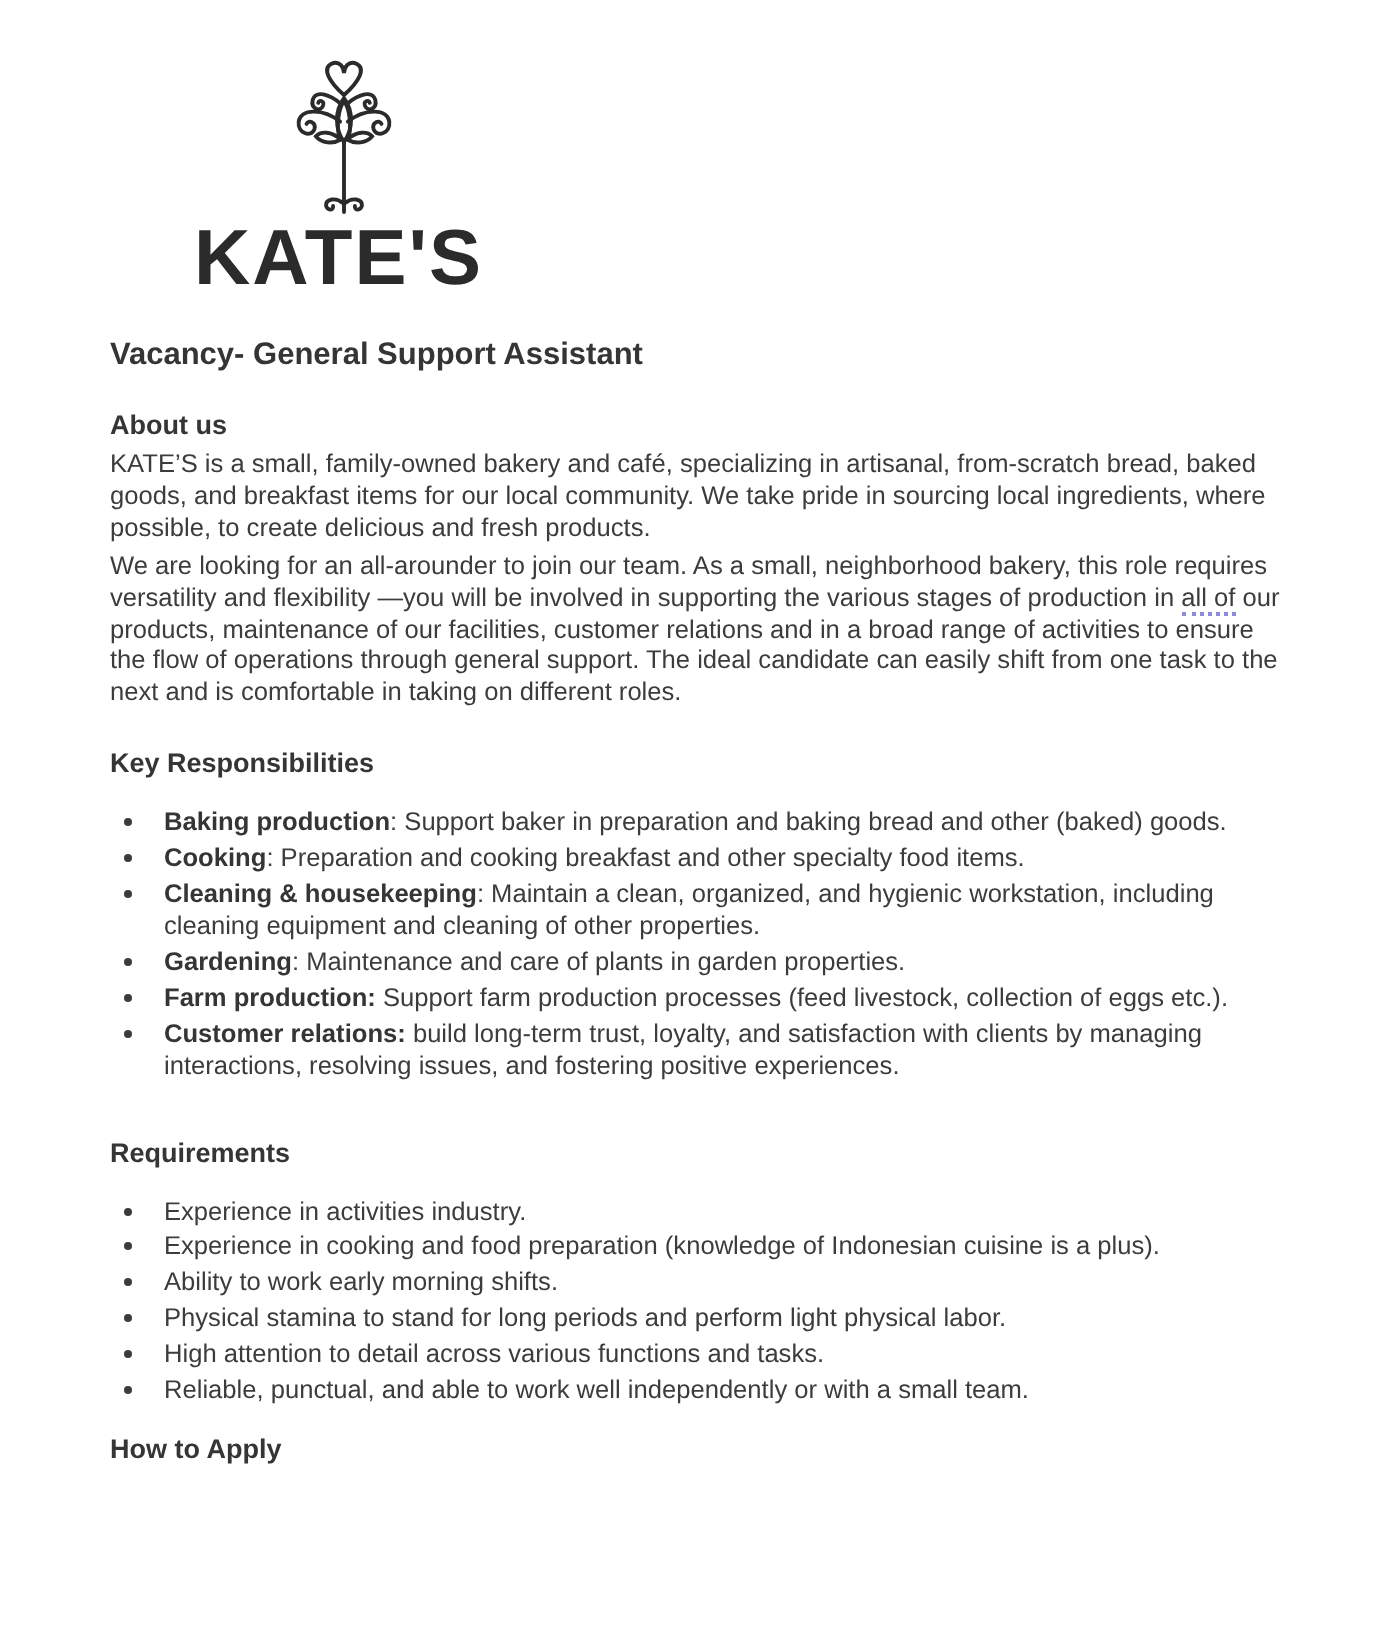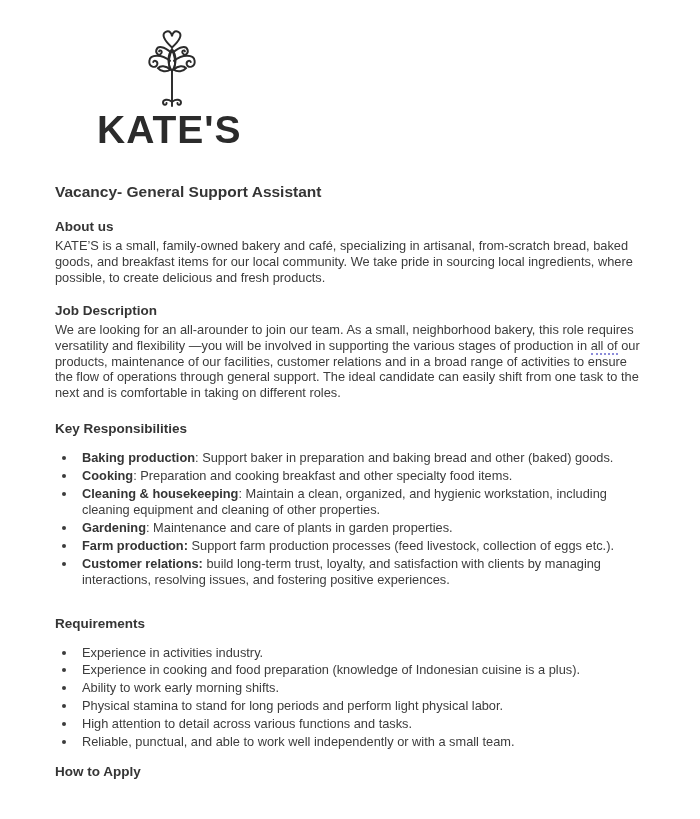--- a/index.html
+++ b/index.html
@@ -31,21 +31,21 @@
     line-height: 1.0;
     color: #2b2b2b;
     margin-top: 2px;
     white-space: nowrap;
   }
   
   h1 {
     font-size: 15.5px;
     font-weight: 700;
     color: #353535;
-    margin-top: 34px;
+    margin-top: 20px;
     line-height: 18px;
   }
   h2 {
     font-size: 13.5px;
     font-weight: 700;
     color: #353535;
     line-height: 16px;
     margin-top: 18px;
   }
   p {
@@ -117,21 +117,20 @@
   </div>
 
   <h1>Vacancy- General Support Assistant</h1>
 
   <section id="section-about">
     <h2>About us</h2>
     <p>KATE’S is a small, family-owned bakery and café, specializing in artisanal, from-scratch bread, baked goods, and breakfast items for our local community. We take pride in sourcing local ingredients, where possible, to create delicious and fresh products.</p>
   </section>
 
   <section id="section-job-description">
-    <h2>Job Description</h2>
     <p><span>We are looking for an all-arounder to join our team. As a small, neighborhood bakery, this role requires versatility and flexibility —you will be involved in supporting the various stages of production in </span><span class="grammar">all of</span><span> our products, maintenance of our facilities, customer relations and in a broad range of activities to ensure the flow of operations through general support. The ideal candidate can easily shift from one task to the next and is comfortable in taking on different roles.</span></p>
   </section>
 
   <section id="section-key-responsibilities">
     <h2>Key Responsibilities</h2>
     <ul>
       <li><strong>Baking production</strong><span>: Support baker in preparation and baking bread and other (baked) goods.</span></li>
       <li><strong>Cooking</strong><span>: Preparation and cooking breakfast and other specialty food items.</span></li>
       <li><strong>Cleaning &amp; housekeeping</strong><span>: Maintain a clean, organized, and hygienic workstation, including cleaning equipment and cleaning of other properties.</span></li>
       <li><strong>Gardening</strong><span>: Maintenance and care of plants in garden properties.</span></li>

